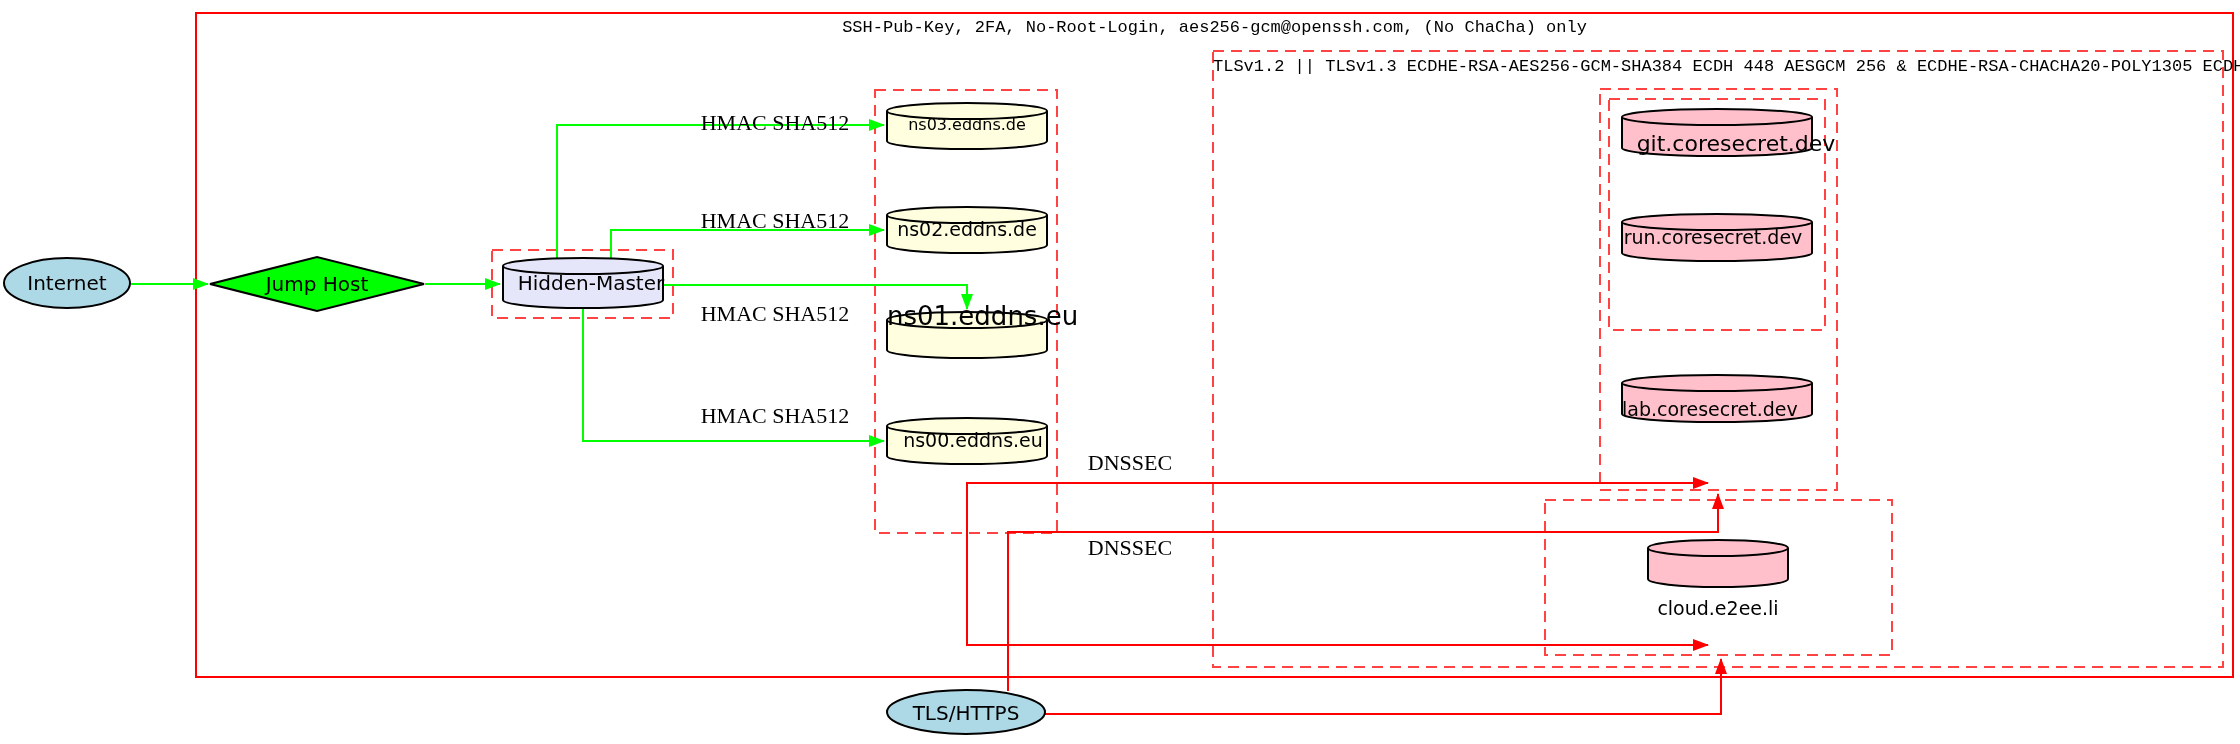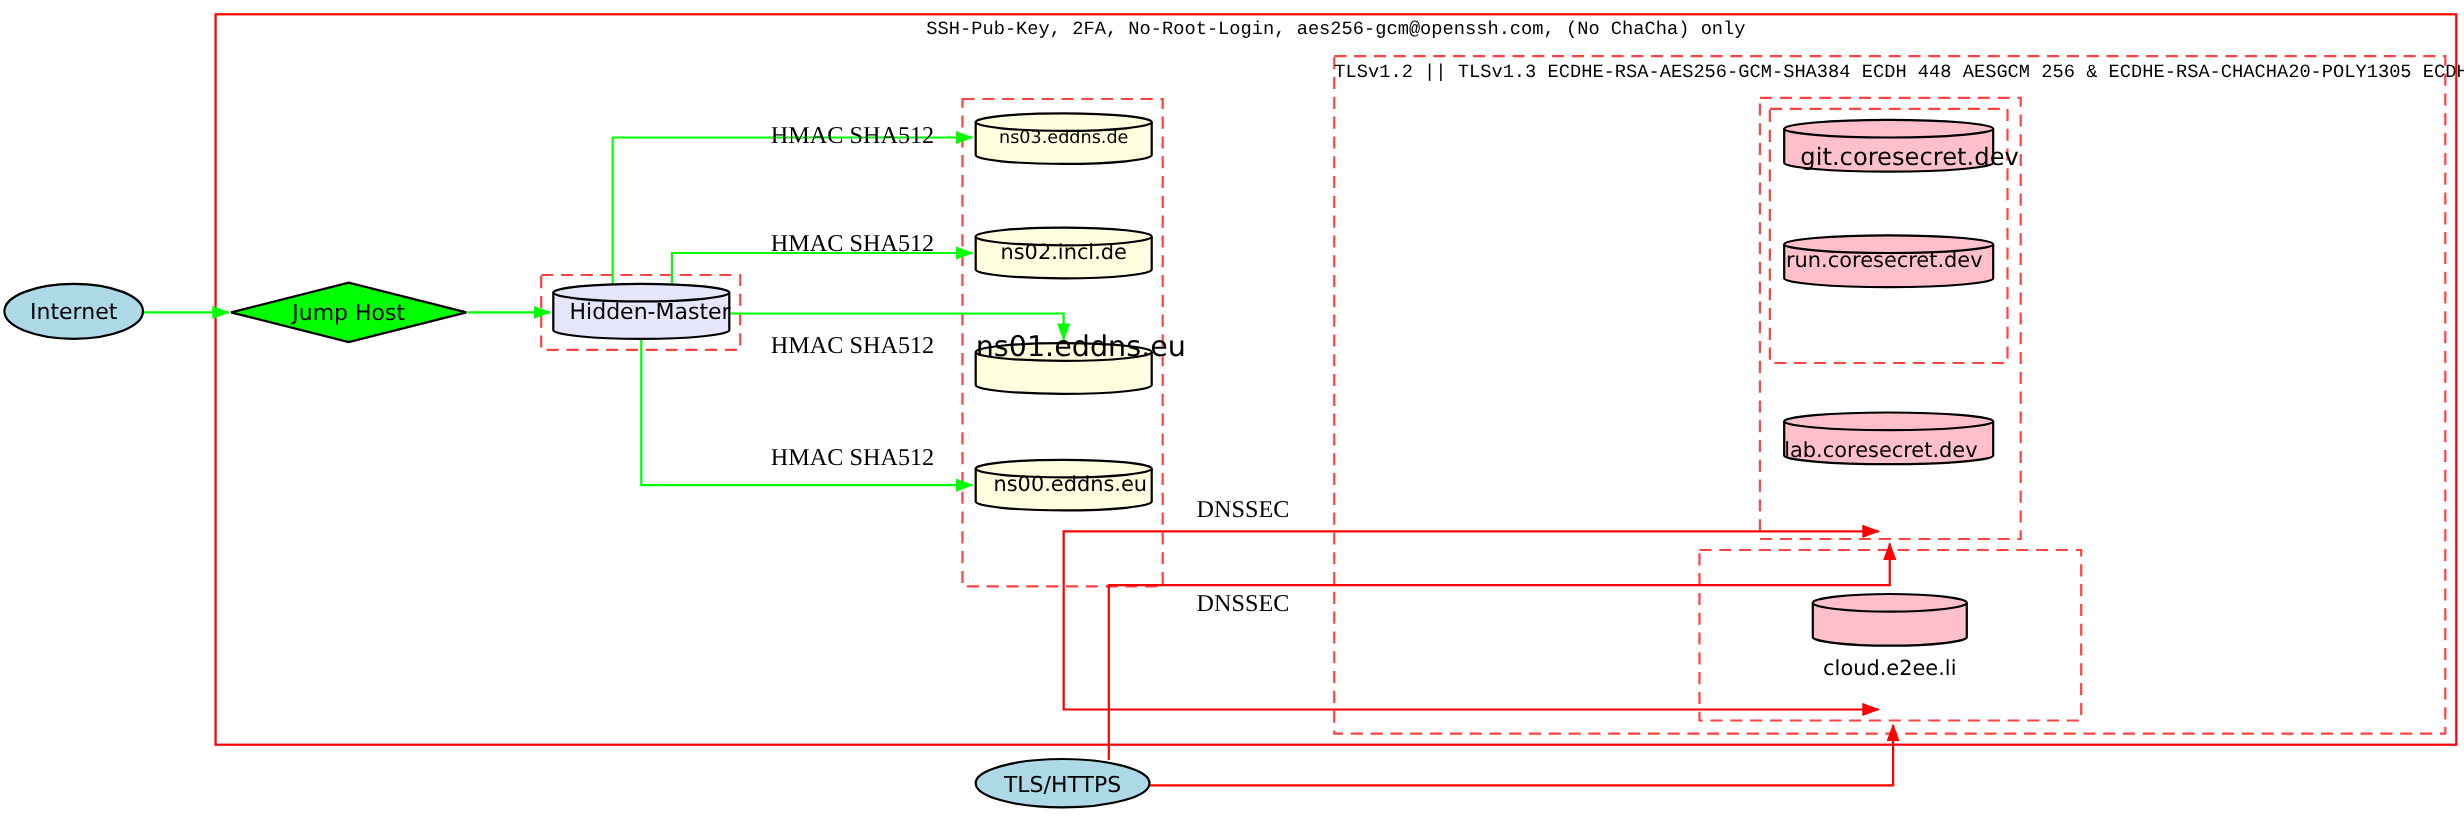--- a/index.html
+++ b/index.html
@@ -98,21 +98,21 @@
   <div class="lbl edge-lbl" style="left:700px;top:210px;width:150px;">HMAC SHA512</div>
   <div class="lbl edge-lbl" style="left:700px;top:303px;width:150px;">HMAC SHA512</div>
   <div class="lbl edge-lbl" style="left:700px;top:405px;width:150px;">HMAC SHA512</div>
   <div class="lbl edge-lbl" style="left:1080px;top:452px;width:100px;">DNSSEC</div>
   <div class="lbl edge-lbl" style="left:1080px;top:537px;width:100px;">DNSSEC</div>
 
   <div class="lbl node-lbl" style="left:4px;top:272px;width:126px;">Internet</div>
   <div class="lbl node-lbl" style="left:210px;top:273px;width:214px;">Jump Host</div>
   <div class="lbl node-lbl" style="left:503px;top:272px;width:176px;">Hidden-Master</div>
   <div class="lbl node-lbl" style="left:887px;top:114px;width:160px;font-size:16px;">ns03.eddns.de</div>
-  <div class="lbl node-lbl" style="left:887px;top:218px;width:160px;font-size:19px;">ns02.incl.de</div>
+  <div class="lbl node-lbl" style="left:887px;top:218px;width:160px;font-size:19px;">ns02.eddns.de</div>
   <div class="lbl node-lbl" style="left:887px;top:305px;width:172px;font-size:26px;">ns01.eddns.eu</div>
   <div class="lbl node-lbl" style="left:887px;top:429px;width:172px;font-size:19px;">ns00.eddns.eu</div>
   <div class="lbl node-lbl" style="left:1622px;top:121px;width:228px;font-size:22px;margin-top:12px;">git.coresecret.dev</div>
   <div class="lbl node-lbl" style="left:1622px;top:226px;width:182px;font-size:19px;">run.coresecret.dev</div>
   <div class="lbl node-lbl" style="left:1622px;top:398px;width:166px;font-size:19px;">lab.coresecret.dev</div>
   <div class="lbl node-lbl" style="left:1648px;top:552px;width:140px;font-size:19px;margin-top:45px;">cloud.e2ee.li</div>
   <div class="lbl node-lbl" style="left:886px;top:702px;width:160px;">TLS/HTTPS</div>
 
 </div>
 

